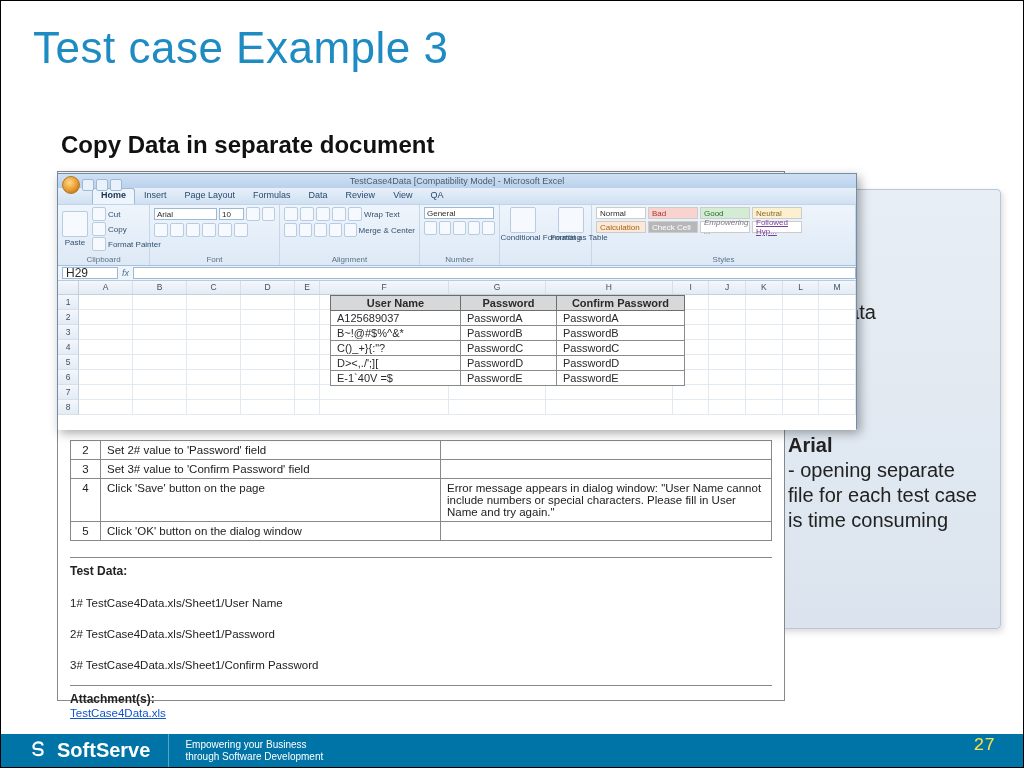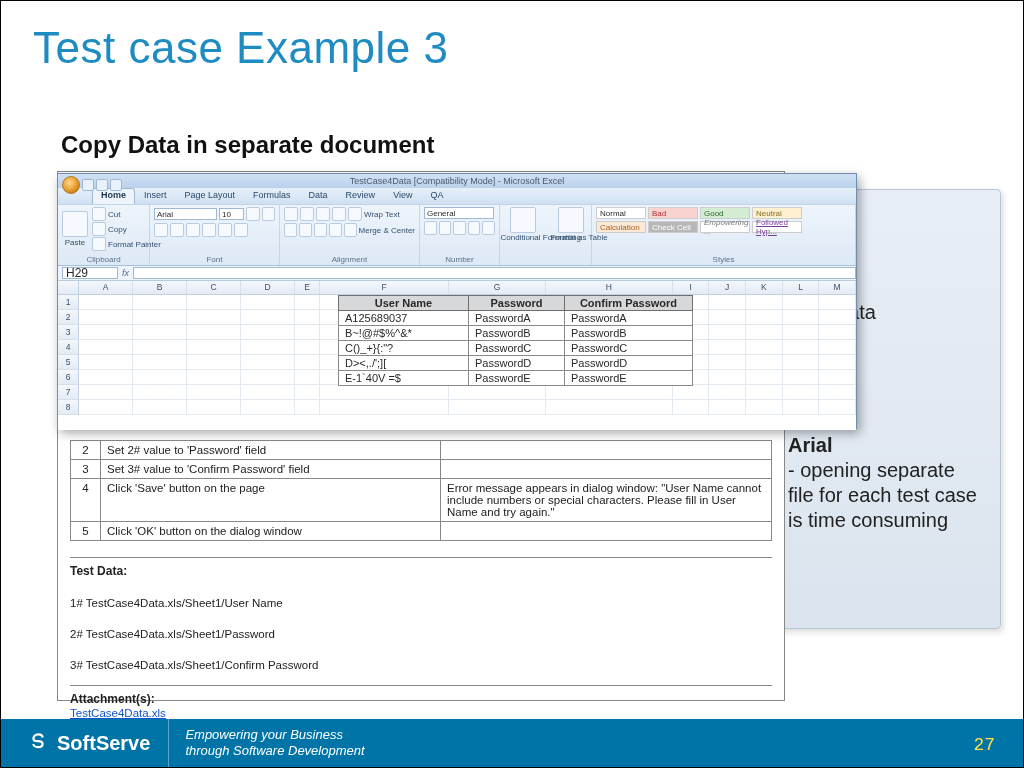--- a/index.html
+++ b/index.html
@@ -52,32 +52,32 @@
   .rowsel { width: 22px; border-right: 1px solid #c2d1e2; }
   .ch { width: 56px; text-align: center; border-right: 1px solid #d5e0ec; line-height: 13px; }
   .ch.E { width: 26px; }
   .grid { position: relative; }
   .grow { display: flex; height: 15px; }
   .rnum { width: 22px; background: linear-gradient(#f4f7fb,#e3ebf4); border-right: 1px solid #c2d1e2; border-bottom: 1px solid #d5e0ec; font-size: 8.5px; text-align: center; line-height: 14px; color: #3a5069; }
   .gc { width: 56px; border-right: 1px solid #e3e9f0; border-bottom: 1px solid #e3e9f0; }
   .gc.E { width: 26px; }
   
   .data-ov { position: absolute; left: calc(22px + 4*56px + 26px); top: 0; }
-  .dtable { border-collapse: collapse; font-size: 11px; margin-left: 8px; }
+  .dtable { border-collapse: collapse; font-size: 11px; }
   .dtable th { background: #d7d8da; border: 1px solid #6e6e6e; padding: 1px 6px; font-weight: 700; font-size: 11px; }
   .dtable td { border: 1px solid #8a8a8a; padding: 1px 6px; background: #fff; font-size: 11px; }
   .dtable td.u { width: 130px; }
   .dtable td.p { width: 96px; }
   .dtable td.c { width: 128px; }
   
-  .footer { position: absolute; left: 0; bottom: 0; width: 100%; height: 48px; background: #0074a6; color: #fff; display: flex; align-items: center; }
+  .footer { position: absolute; left: 0; bottom: 0; width: 100%; height: 33px; background: #0074a6; color: #fff; display: flex; align-items: center; }
   .brand { display: flex; align-items: center; gap: 8px; padding-left: 26px; height: 100%; border-right: 1px solid rgba(255,255,255,.35); padding-right: 18px; }
   .brand svg { width: 22px; height: 22px; }
   .brand-txt { font-size: 20px; font-weight: 600; }
-  .tag { padding-left: 16px; font-size: 13px; line-height: 1.2; font-style: italic; }
+  .tag { padding-left: 16px; font-size: 10px; line-height: 1.2; }
   .pagen { position: absolute; right: 28px; bottom: 12px; color: #fde047; font-size: 18px; font-family: Liberation Mono, monospace; }
 </style>
 </head>
 <body>
 
 <div class="slide">
 
   <div class="title">Test case Example 3</div>
   <div class="subtitle">Copy Data in separate document</div>
 

